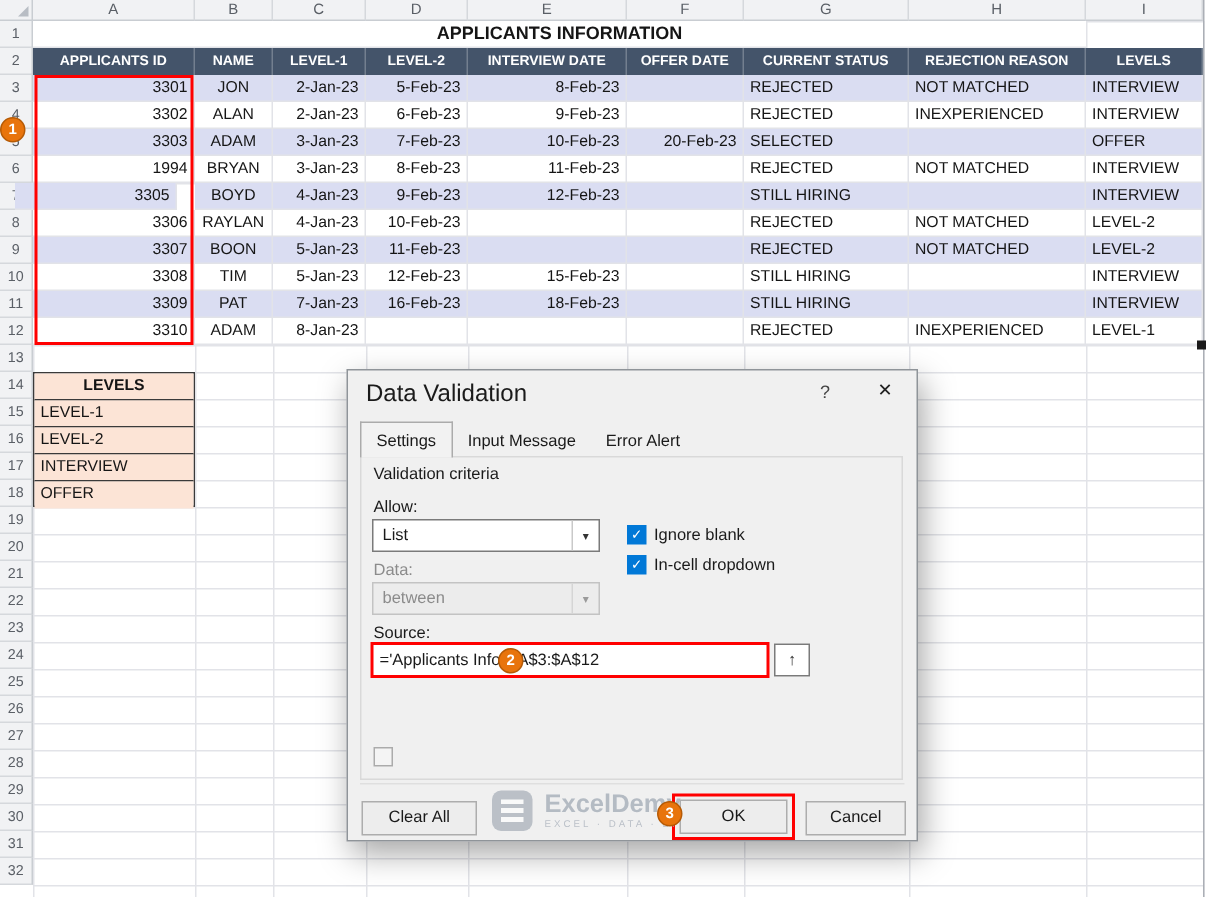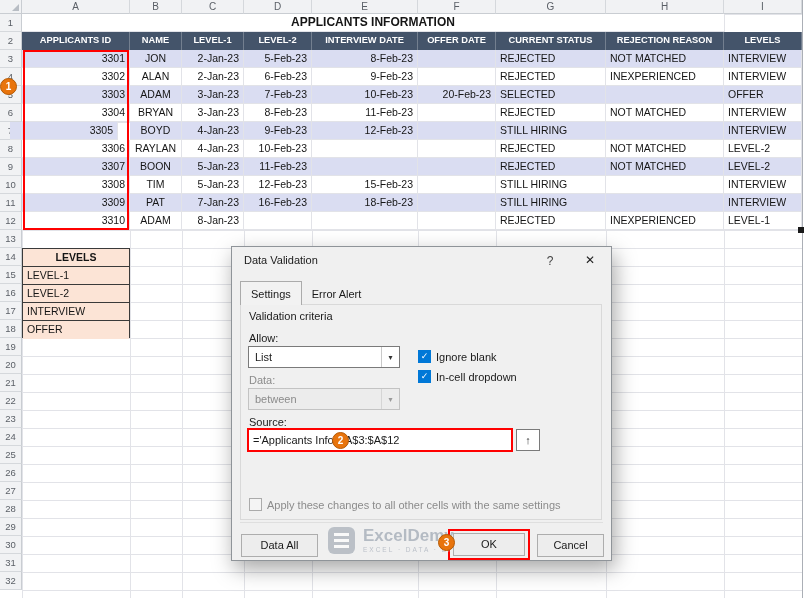--- a/index.html
+++ b/index.html
@@ -31,21 +31,21 @@
   .levels-box{position:absolute;box-sizing:border-box;border:1px solid #3a3a3a;z-index:3;}
   .levels-cell{box-sizing:border-box;height:18px;background:var(--levels-bg);font-size:10.5px;
         line-height:17px;padding:0 4px;border-bottom:1px solid #3a3a3a;color:#151515;}
   .levels-cell.hdr{font-weight:bold;text-align:center;}
   .levels-cell:last-child{border-bottom:none;}
   .redbox{position:absolute;border:2px solid var(--annotation-red);box-sizing:border-box;z-index:5;}
   .fill-handle{position:absolute;left:798px;top:227px;width:6px;height:6px;background:#1a1a1a;z-index:4;}
   
   .dialog{position:absolute;left:231px;top:246px;width:379px;height:313px;background:#F0F0F0;
           border:1px solid #8F9499;box-shadow:3px 8px 20px rgba(0,0,0,.35);z-index:30;font-size:11px;color:#1a1a1a;}
-  .dlg-title{position:absolute;left:12px;top:7px;font-size:11px;}
+  .dlg-title{position:absolute;left:12px;top:7px;font-size:16px;}
   .dlg-help{position:absolute;right:52px;top:5px;width:18px;height:18px;text-align:center;line-height:18px;
           color:#444;font-size:12px;}
   .dlg-close{position:absolute;right:10px;top:4px;width:22px;height:19px;text-align:center;line-height:19px;
           color:#222;font-size:12px;}
   .dlg-tabs{position:absolute;left:8px;top:34px;height:24px;display:flex;align-items:flex-end;z-index:2;}
   .tab{height:22px;line-height:22px;padding:0 10px;font-size:11px;color:#1a1a1a;}
   .tab.active{height:24px;line-height:24px;background:#F2F2F2;border:1px solid #ABABAB;border-bottom:none;
           box-sizing:border-box;}
   .tabpage{position:absolute;left:8px;top:57px;width:362px;height:216px;border:1px solid #D9D9D9;
           box-sizing:border-box;}
@@ -207,21 +207,21 @@
       <div class="cell al" style="left: 724px; top: 68px; width: 78px; height: 18px; position: absolute;">INTERVIEW</div>
       <div class="cell ar band" style="left: 22px; top: 86px; width: 108px; height: 18px; position: absolute;">3303</div>
       <div class="cell ac band" style="left: 130px; top: 86px; width: 52px; height: 18px; position: absolute;">ADAM</div>
       <div class="cell ar band" style="left: 182px; top: 86px; width: 62px; height: 18px; position: absolute;">3-Jan-23</div>
       <div class="cell ar band" style="left: 244px; top: 86px; width: 68px; height: 18px; position: absolute;">7-Feb-23</div>
       <div class="cell ar band" style="left: 312px; top: 86px; width: 106px; height: 18px; position: absolute;">10-Feb-23</div>
       <div class="cell ar band" style="left: 418px; top: 86px; width: 78px; height: 18px; position: absolute;">20-Feb-23</div>
       <div class="cell al band" style="left: 496px; top: 86px; width: 110px; height: 18px; position: absolute;">SELECTED</div>
       <div class="cell al band" style="left: 606px; top: 86px; width: 118px; height: 18px; position: absolute;"></div>
       <div class="cell al band" style="left: 724px; top: 86px; width: 78px; height: 18px; position: absolute;">OFFER</div>
-      <div class="cell ar" style="left: 22px; top: 104px; width: 108px; height: 18px; position: absolute;">3304</div>
+      <div class="cell ar" style="left: 22px; top: 104px; width: 108px; height: 18px; position: absolute;">1994</div>
       <div class="cell ac" style="left: 130px; top: 104px; width: 52px; height: 18px; position: absolute;">BRYAN</div>
       <div class="cell ar" style="left: 182px; top: 104px; width: 62px; height: 18px; position: absolute;">3-Jan-23</div>
       <div class="cell ar" style="left: 244px; top: 104px; width: 68px; height: 18px; position: absolute;">8-Feb-23</div>
       <div class="cell ar" style="left: 312px; top: 104px; width: 106px; height: 18px; position: absolute;">11-Feb-23</div>
       <div class="cell ar" style="left: 418px; top: 104px; width: 78px; height: 18px; position: absolute;"></div>
       <div class="cell al" style="left: 496px; top: 104px; width: 110px; height: 18px; position: absolute;">REJECTED</div>
       <div class="cell al" style="left: 606px; top: 104px; width: 118px; height: 18px; position: absolute;">NOT MATCHED</div>
       <div class="cell al" style="left: 724px; top: 104px; width: 78px; height: 18px; position: absolute;">INTERVIEW</div>
       <div class="cell ar band" style="left: 10px; top: 122px; width: 108px; height: 18px; position: absolute;">3305</div>
       <div class="cell ac band" style="left: 130px; top: 122px; width: 52px; height: 18px; position: absolute;">BOYD</div>
@@ -292,20 +292,21 @@
 
   <div class="redbox" style="left:23px;top:50px;width:106px;height:180px;"></div>
 
   <div class="dialog">
     <div class="dlg-title">Data Validation</div>
     <div class="dlg-help">?</div>
     <div class="dlg-close">✕</div>
 
     <div class="dlg-tabs">
       <div class="tab active">Settings</div>
+      <div class="tab">Input Message</div>
       <div class="tab">Error Alert</div>
     </div>
     <div class="tabpage"></div>
 
     <div class="dlg-label" style="left:17px;top:63px;">Validation criteria</div>
     <div class="dlg-label" style="left:17px;top:85px;text-align:center;">Allow:</div>
 
     <div class="combo" style="left:16px;top:99px;width:152px;">
       <span class="val">List</span>
       <span class="arrow">▾</span>
@@ -327,26 +328,25 @@
     </div>
 
     <div class="dlg-label" style="left:17px;top:169px;">Source:</div>
     <div class="src-input">='Applicants Info'!$A$3:$A$12</div>
     <div class="range-btn">
       <span>↑</span>
     </div>
 
     <div class="check-row" style="left:17px;top:251px;">
       <span class="cb empty"></span>
-      <span class="cb-label dis">Apply these changes to all other cells with the same settings</span>
     </div>
 
     <div class="dlg-divider"></div>
 
-    <div class="btn" style="left:9px;top:287px;width:77px;">Data All</div>
+    <div class="btn" style="left:9px;top:287px;width:77px;">Clear All</div>
     <div class="ok-outline"></div>
     <div class="btn" style="left:221px;top:286px;width:72px;">OK</div>
     <div class="btn" style="left:305px;top:287px;width:67px;">Cancel</div>
   </div>
 
   <div class="num-circle" style="left:0px;top:78px;">1</div>
   <div class="num-circle" style="left:332px;top:432px;">2</div>
   <div class="num-circle" style="left:438px;top:534px;">3</div>
 
   <div class="watermark">

